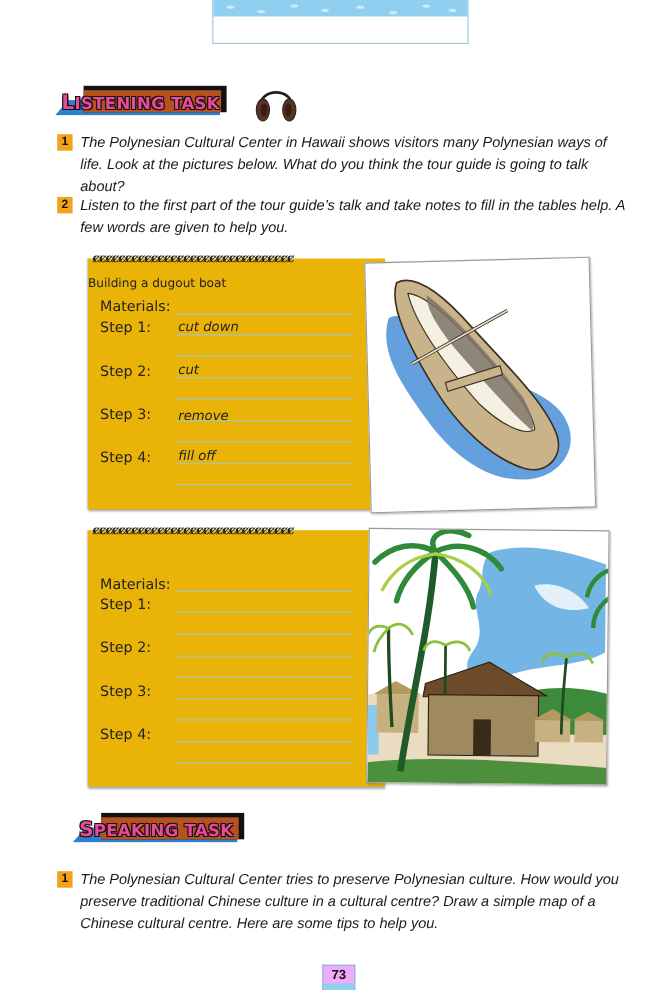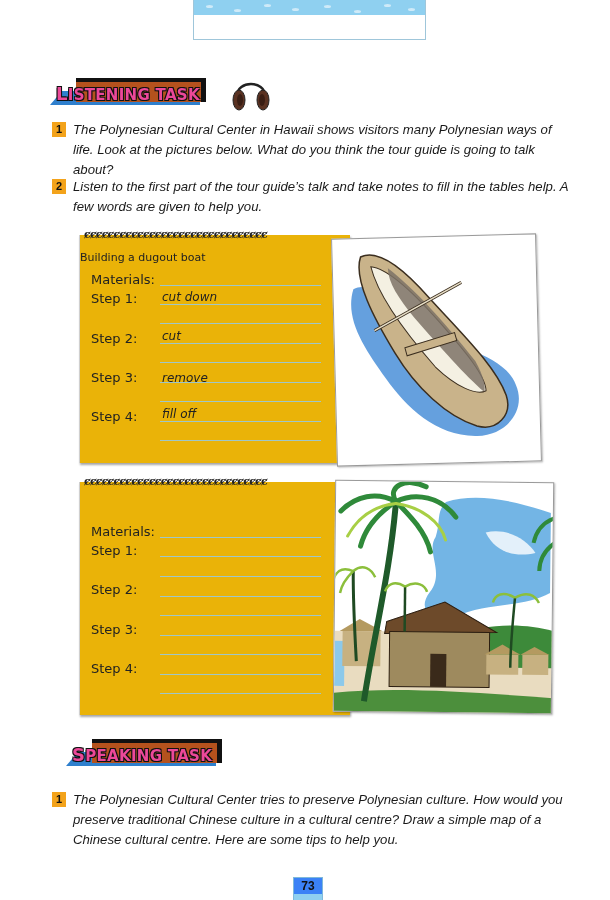--- a/index.html
+++ b/index.html
@@ -33,21 +33,21 @@
   .rings { position: absolute; left: 4px; top: -7px; font-family: "DejaVu Serif", serif; font-size: 11px; letter-spacing: -0.8px; color: #222; font-weight: bold; white-space: nowrap; }
   .np-title { position: absolute; left: 0; width: 270px; text-align: left; font-size: 11px; color: #222; }
   .np-row { position: absolute; left: 11px; font-size: 13px; color: #222; }
   .np-line { position: absolute; left: 80px; width: 161px; height: 1px; background: #9fc7c9; }
   .np-ans { position: absolute; left: 82px; font-style: italic; font-size: 12px; color: #222; }
 
   
   .picture { position: absolute; background: #fff; border: 1px solid #9a9a9a; box-shadow: 1px 1px 2px rgba(0,0,0,0.3); overflow: hidden; }
 
   
-  .pageno { position: absolute; left: 293px; top: 877px; width: 30px; height: 23px; border: 1px solid #7fb9da; border-bottom: none; background: #3b82f6; }
+  .pageno { position: absolute; left: 293px; top: 877px; width: 30px; height: 23px; border: 1px solid #7fb9da; border-bottom: none; background: #f0abfc; }
   .pageno span { display: block; height: 16px; line-height: 16px; text-align: center; font-weight: bold; font-size: 12px; color: #111; }
   .pageno i { display: block; height: 7px; background: #8fd0f0; }
 </style>
 </head>
 <body>
 
 <div class="unit-header">
   <div class="sky">
     <i style="left:12px;top:5px"></i>
       <i style="left:40px;top:9px"></i>

